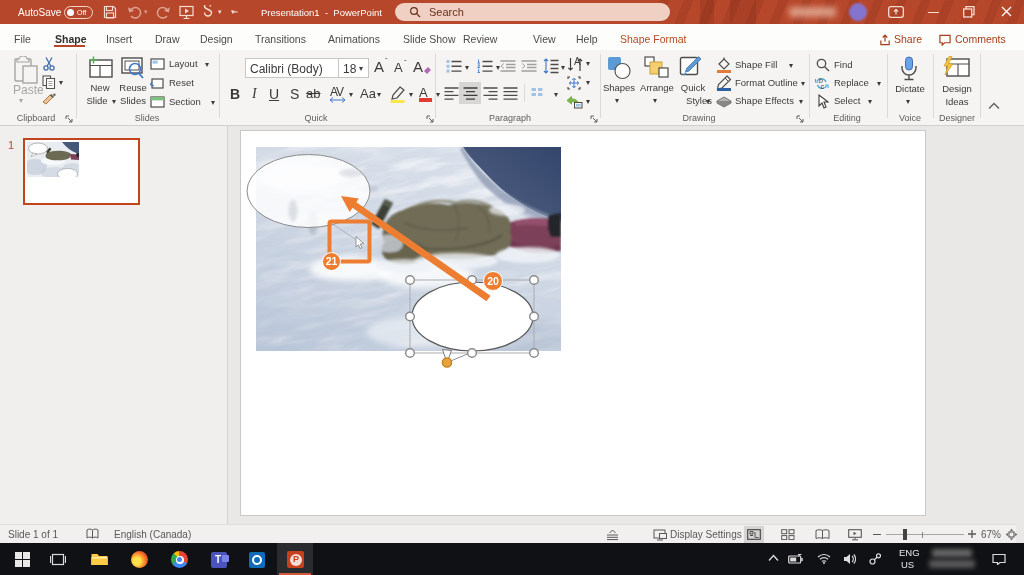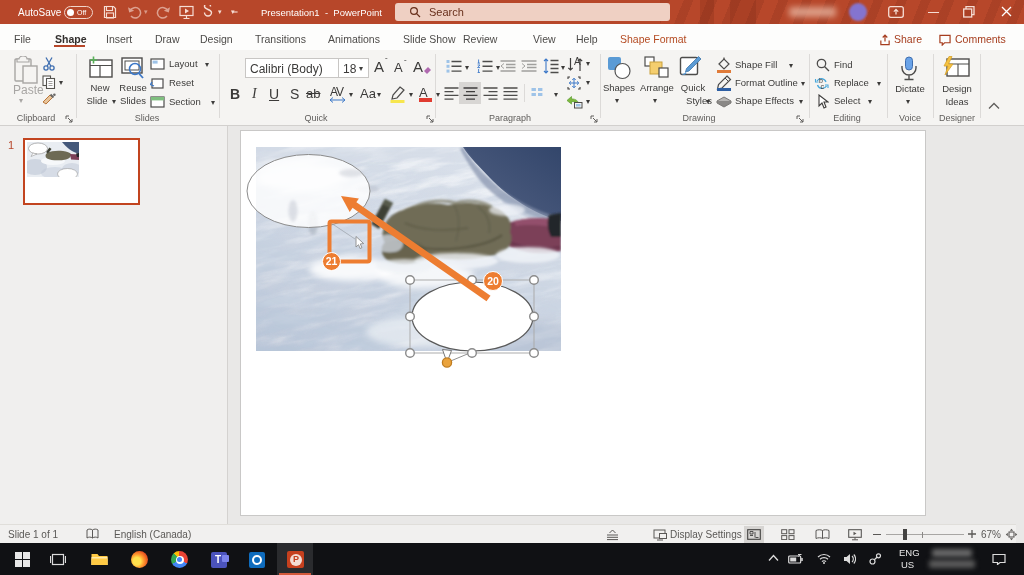--- a/index.html
+++ b/index.html
@@ -44,21 +44,21 @@
   </svg>
 
   <svg class="a" style="left:201px;top:5px;" width="14" height="14" viewBox="0 0 14 14">
     <path d="M9.5 1.5 a3 3 0 0 0 -6 0 c0 3 7 3 7 6 a3.5 3.5 0 0 1 -7 0" fill="none" stroke="#f6ddd4" stroke-width="1.4"></path>
   </svg>
   <span class="a" style="left:218px;top:8px;color:#f6ddd4;font-size:7px;">▾</span>
   <span class="a" style="left:233px;top:4px;color:#f6ddd4;font-size:8px;">‗<br></span>
   <span class="a" style="left:231px;top:8px;color:#f6ddd4;font-size:7px;">▾</span>
   <span class="a" style="left:261px;top:7px;color:#fff;font-size:9.5px;">Presentation1&nbsp;&nbsp;-&nbsp;&nbsp;PowerPoint</span>
 
-  <div class="a" style="left:395px;top:3px;width:275px;height:18px;background:#efd0c3;border-radius:3px;">
+  <div class="a" style="left:395px;top:3px;width:275px;height:18px;background:#efd0c3;border-radius:9px;">
     <svg class="a" style="left:14px;top:3px;" width="12" height="12" viewBox="0 0 12 12">
       <circle cx="5" cy="5" r="3.4" fill="none" stroke="#69301c" stroke-width="1.2"></circle>
       <path d="M7.6 7.6 L11 11" stroke="#69301c" stroke-width="1.2"></path>
     </svg>
     <span class="a" style="left:34px;top:3px;color:#69301c;font-size:11px;">Search</span>
   </div>
 
   <div class="a" style="left:789px;top:7px;width:47px;height:10px;background:#e7b49f;border-radius:2px;filter:blur(3px);opacity:.8;"></div>
 
   <div class="a" style="left:849px;top:3px;width:18px;height:18px;border-radius:50%;background:#8277d8;filter:blur(1.2px);opacity:.95;"></div>

